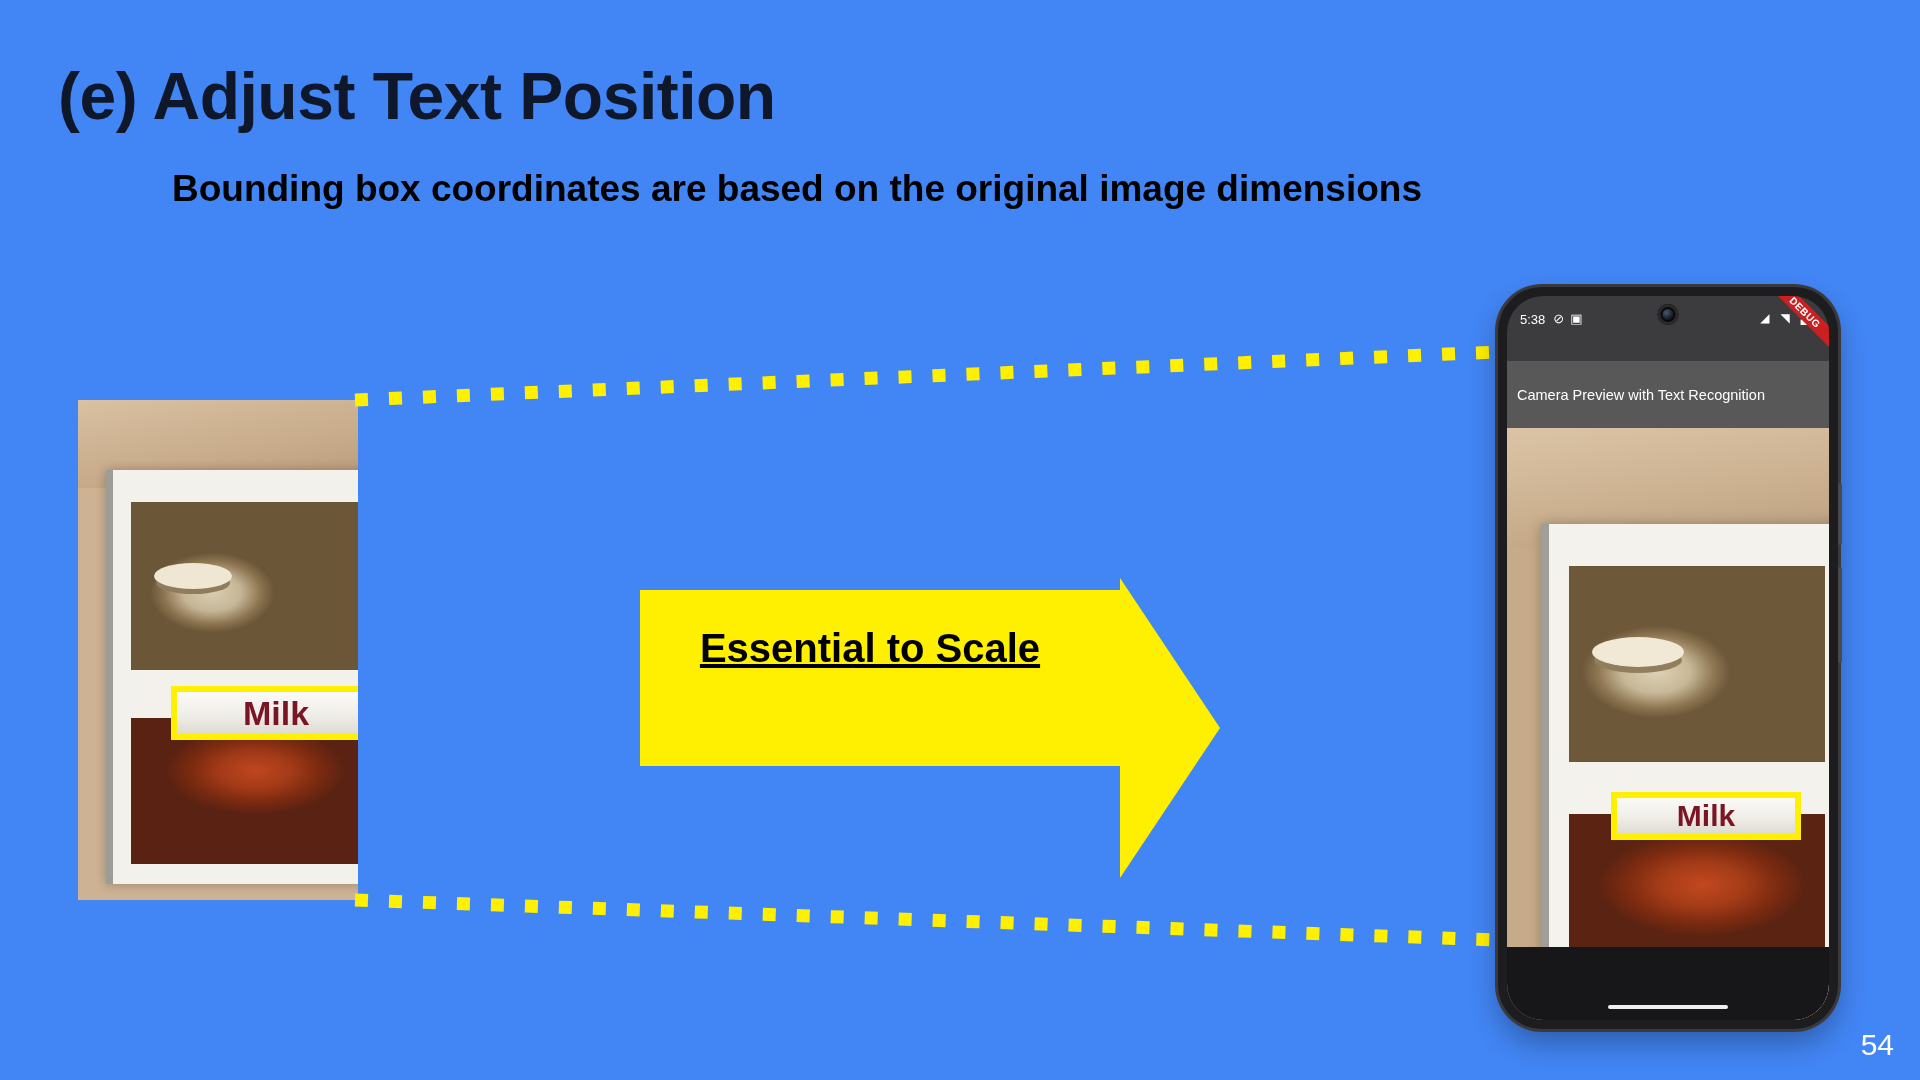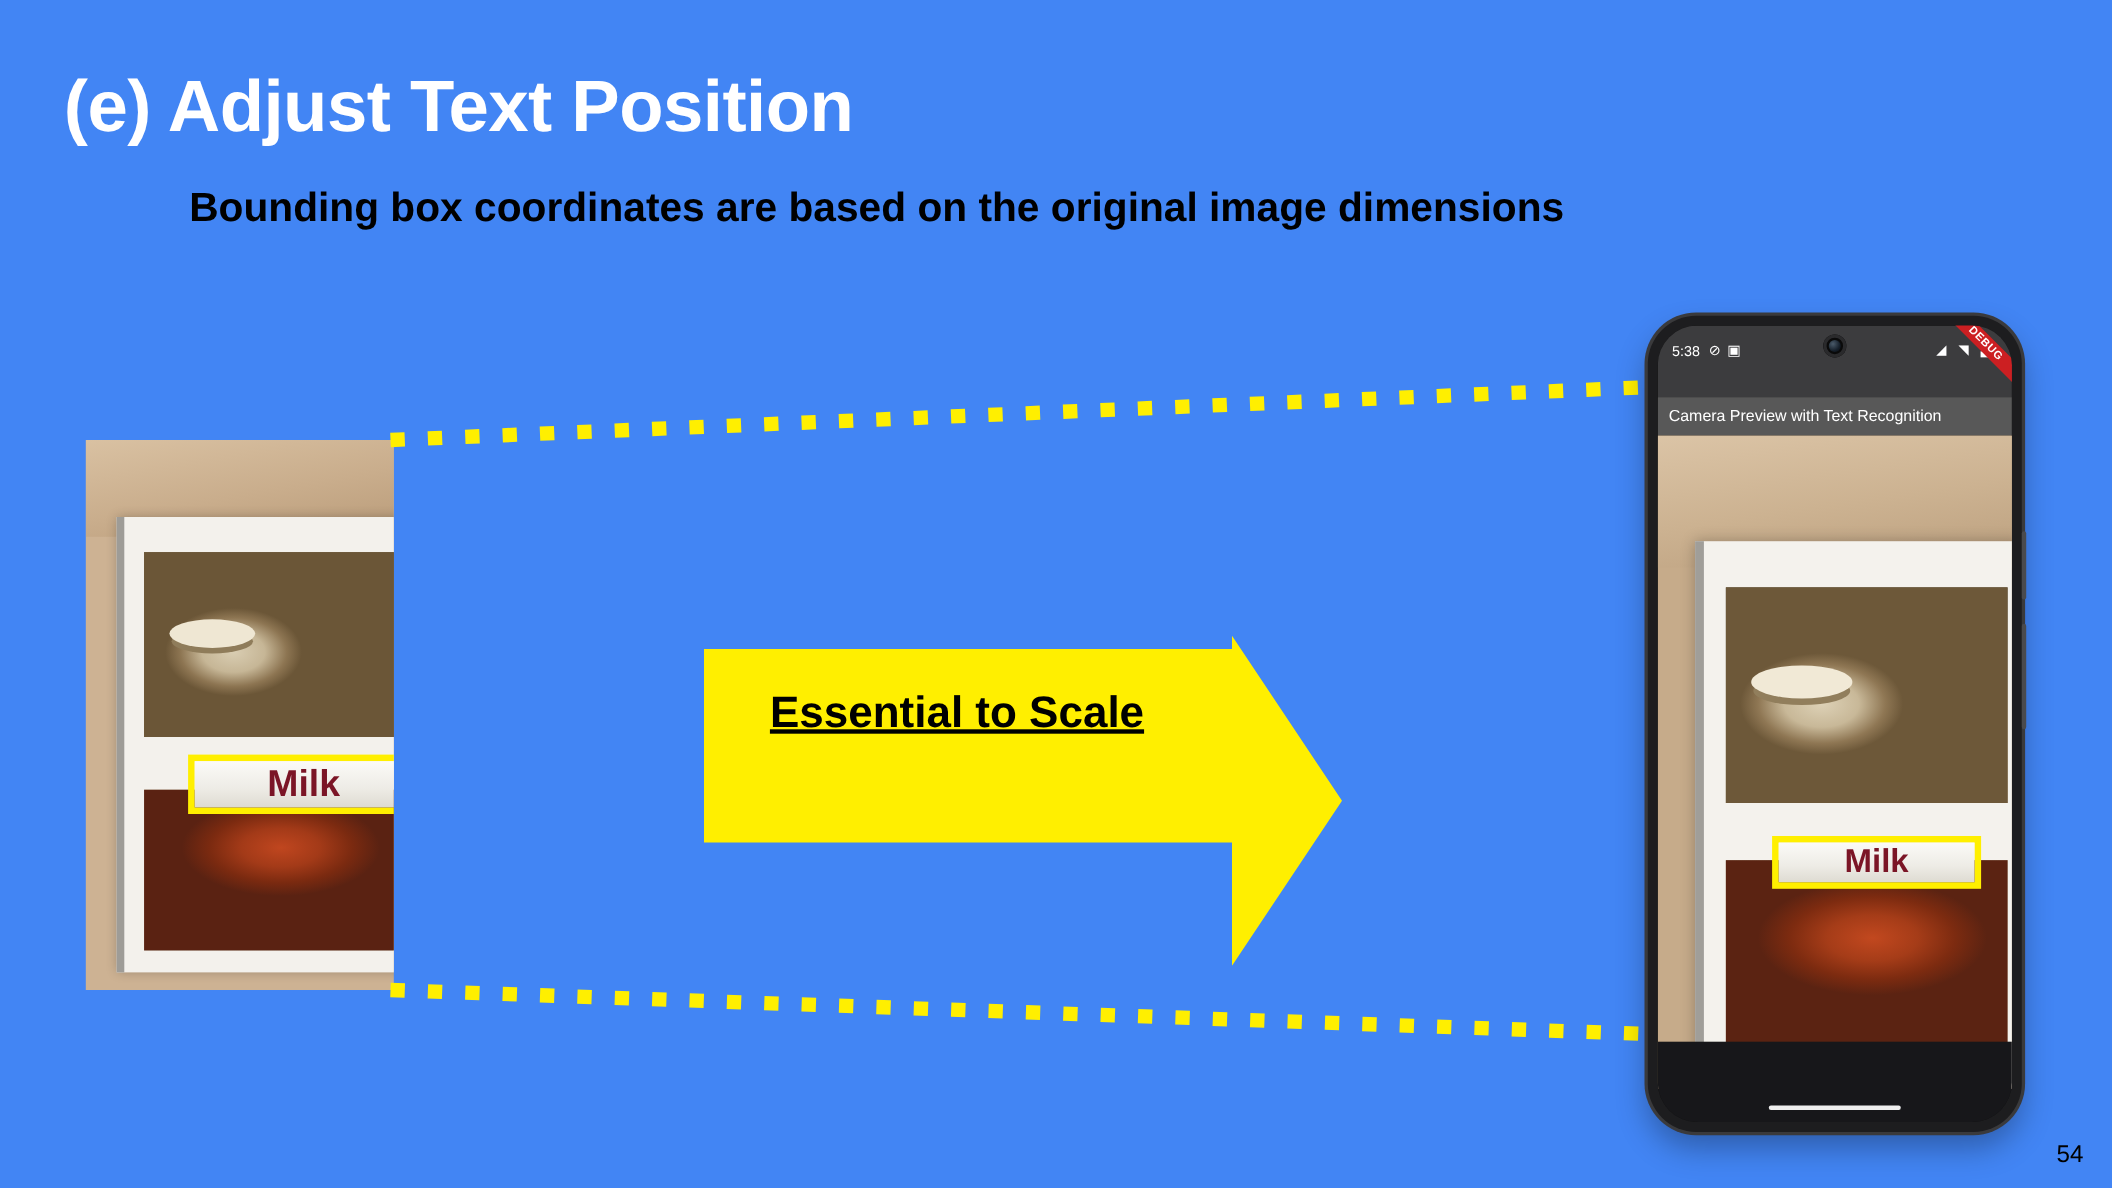--- a/index.html
+++ b/index.html
@@ -15,39 +15,39 @@
     font-family: "Liberation Sans", sans-serif;
   }
 
   
   #slide-title {
     position: absolute;
     left: 58px;
     top: 58px;
     font-size: 66px;
     font-weight: bold;
-    color: #ffffff;
+    color: #0f172a;
     letter-spacing: -0.5px;
     white-space: nowrap;
   }
   #slide-subtitle {
     position: absolute;
     left: 172px;
     top: 168px;
     font-size: 37px;
     font-weight: bold;
     color: #000000;
     white-space: nowrap;
   }
   #page-number {
     position: absolute;
     right: 26px;
     bottom: 18px;
-    font-size: 22px;
-    color: #000000;
+    font-size: 30px;
+    color: #ffffff;
     text-align: right;
   }
 
   
   #original-photo {
     position: absolute;
     left: 78px;
     top: 400px;
     width: 280px;
     height: 500px;
@@ -247,21 +247,21 @@
     padding: 2px 0;
     letter-spacing: .6px;
     z-index: 9;
   }
   #phone-app-bar {
     height: 35px;
     background: #585858;
     color: #ffffff;
     display: flex;
     align-items: center;
-    padding: 0 10px;
+    padding: 16px 10px;
     font-size: 14.5px;
     font-weight: normal;
   }
   #phone-camera-preview {
     position: relative;
     height: calc(100% - 33px - 35px - 62px);
     overflow: hidden;
     background: #c6ab8a;
   }
   .preview-wood {

